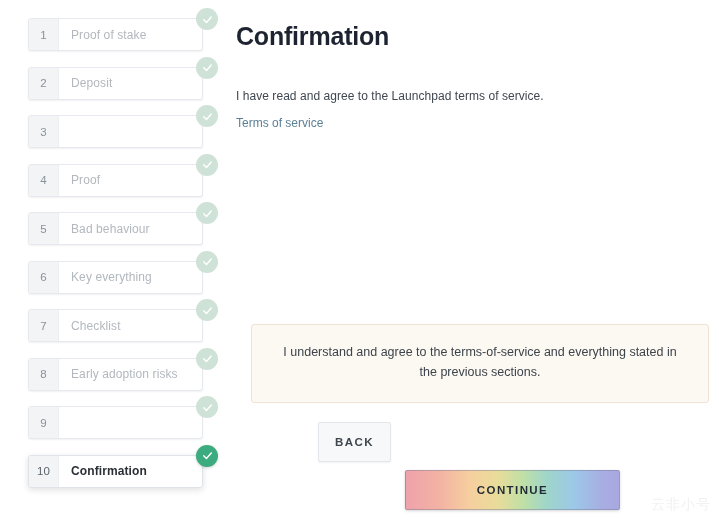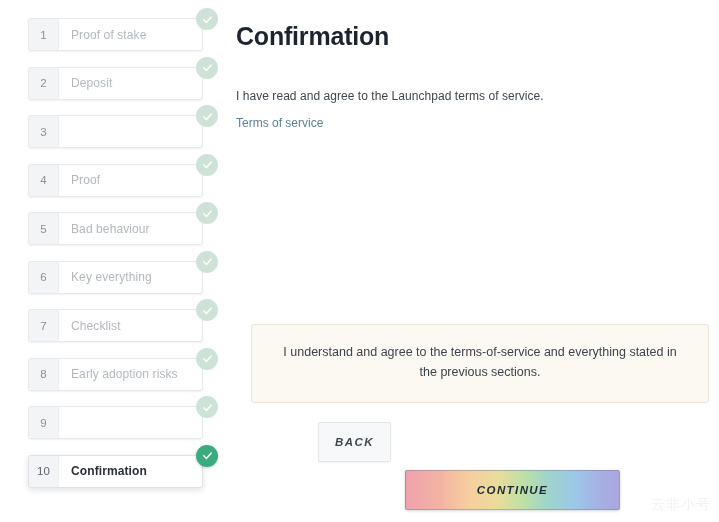--- a/index.html
+++ b/index.html
@@ -167,21 +167,20 @@
     border: 0;
     font-family: "Liberation Sans", sans-serif;
     cursor: pointer;
     border-radius: 2px;
     display: flex;
     align-items: center;
     justify-content: center;
     letter-spacing: 1.4px;
     font-size: 11.5px;
     font-weight: bold;
-    font-style: italic;
   }
 
   .btn-back {
     width: 73px;
     height: 40px;
     background: #f7f8f9;
     border: 1px solid #e3e6ea;
     color: #3f464e;
     box-shadow: 0 1px 2px rgba(16,24,40,0.05);
   }

